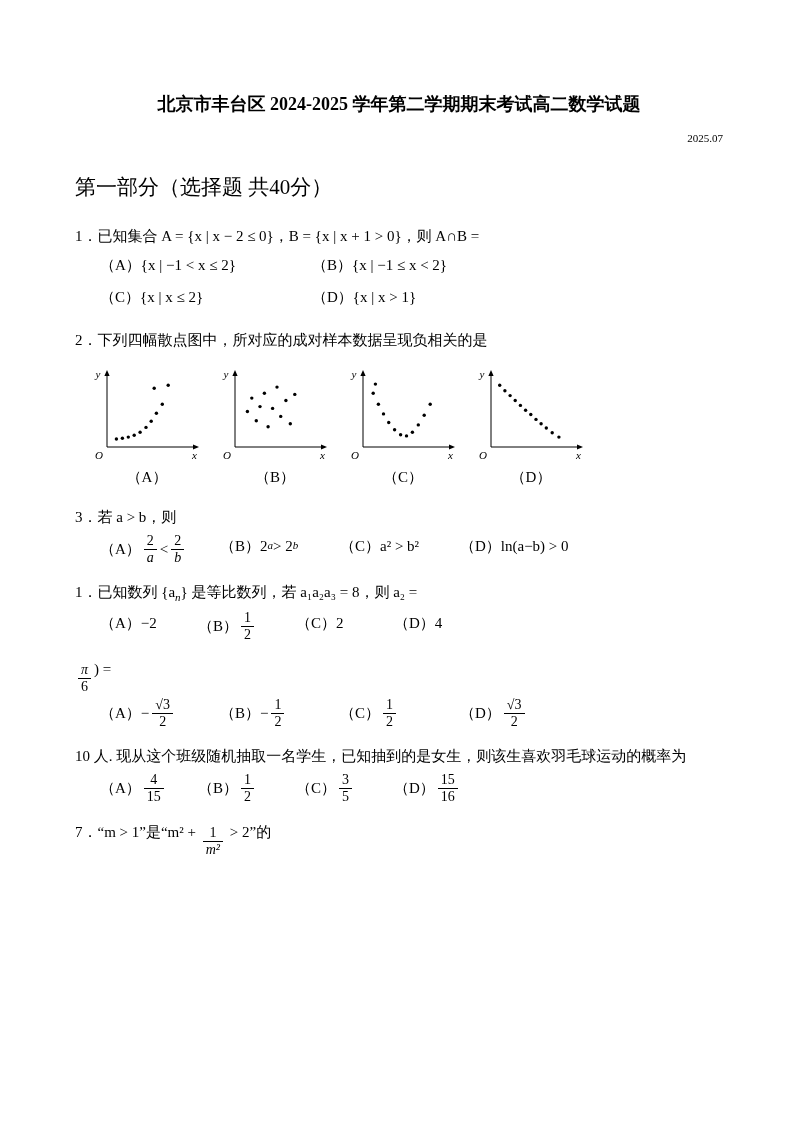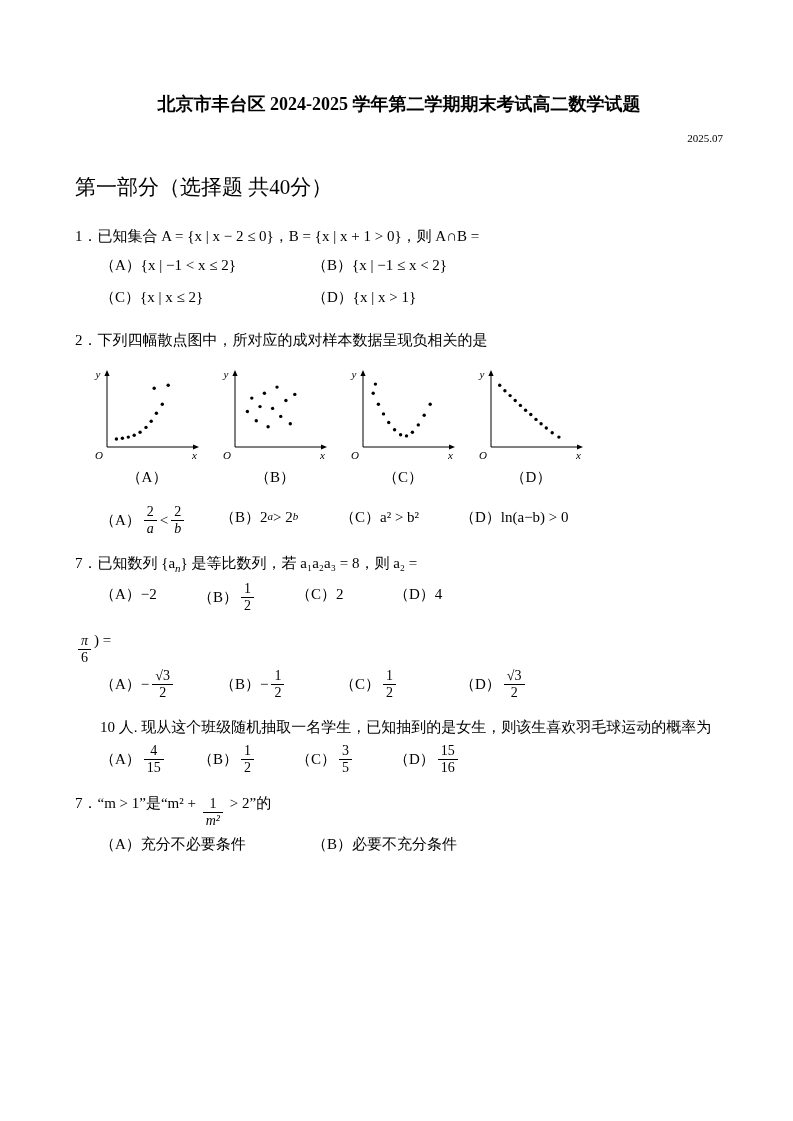--- a/index.html
+++ b/index.html
@@ -9,21 +9,21 @@
     background:#ffffff;color:#000;
     font-family:"Liberation Serif","DejaVu Serif",serif;
     font-size:15px;line-height:1.8;overflow:hidden;
   }
   .title{text-align:center;font-weight:bold;font-size:18px;line-height:1.4;}
   .date{text-align:right;margin-top:12px;font-size:11px;}
   .section{text-align:left;font-weight:normal;font-size:21px;margin:20px 0 16px;}
   .instr{font-weight:bold;font-size:15.5px;line-height:1.85;}
   .q{margin-top:13px;}
   .stem{line-height:1.8;}
-  .stem2{margin-left:25px;line-height:1.8;font-family:Liberation Serif, serif;}
+  .stem2{line-height:1.8;font-family:Liberation Serif, serif;}
   .opts-row{display:flex;align-items:flex-start;margin:2px 0 0 25px;min-height:30px;}
   .cols2 .opt{width:212px;}
   .cols4 .opt{min-width:120px;}
   .cols4n .opt{min-width:98px;}
   .opt{display:inline-flex;align-items:center;white-space:nowrap;}
   .frac{display:inline-flex;flex-direction:column;text-align:center;line-height:1.15;margin:0 3px;font-size:14px;}
   .frac .num{padding:0 3px;display:block;}
   .frac .den{padding:0 3px;display:block;border-top:1px solid #000;}
   sup,sub{font-size:11px;}
   .plots{display:flex;gap:16px;margin:8px 0 0 16px;}
@@ -151,20 +151,21 @@
             <circle cx="71.3" cy="66.0" r="1.7" fill="#000"></circle>
             <circle cx="77.2" cy="70.8" r="1.7" fill="#000"></circle>
             <circle cx="83.9" cy="75.1" r="1.7" fill="#000"></circle>
           </svg>
         <span class="plot-label">（D）</span>
       </div>
     </div>
   </div>
 
   <div class="q">
+    <div class="stem">3．若 a &gt; b，则</div>
     <div class="opts-row cols4">
       <span class="opt">
         <span>（A）</span>
         <span class="frac">
             <span class="num">2</span>
             <span class="den var">a</span>
           </span>
         <span> &lt; </span>
         <span class="frac">
             <span class="num">2</span>
@@ -177,21 +178,21 @@
           <span> &gt; 2</span>
           <sup class="var">b</sup>
       </span>
       <span class="opt">（C）a² &gt; b²</span>
       <span class="opt">（D）ln(a−b) &gt; 0</span>
     </div>
   </div>
 
   <div class="q">
     <div class="stem">
-      <span>7．已知数列 {a</span><sub class="var">n</sub><span>} 是等比数列，若 a₁a₂a₃ = 8，则 a₂ =</span>
+      <span>1．已知数列 {a</span><sub class="var">n</sub><span>} 是等比数列，若 a₁a₂a₃ = 8，则 a₂ =</span>
     </div>
     <div class="opts-row cols4n">
       <span class="opt">（A）−2</span>
       <span class="opt">
         <span>（B）</span>
         <span class="frac">
             <span class="num">1</span>
             <span class="den">2</span>
           </span>
       </span>
@@ -273,19 +274,15 @@
     </div>
   </div>
 
   <div class="q">
     <div class="stem">
       <span>7．“m &gt; 1”是“m² + </span><span class="frac">
           <span class="num">1</span>
           <span class="den var">m²</span>
         </span><span> &gt; 2”的</span>
     </div>
-    <div class="opts-row cols2">
-      <span class="opt">（A）充分不必要条件</span>
-      <span class="opt">（B）必要不充分条件</span>
-    </div>
   </div>
 
 </div>
 
 </body></html>

